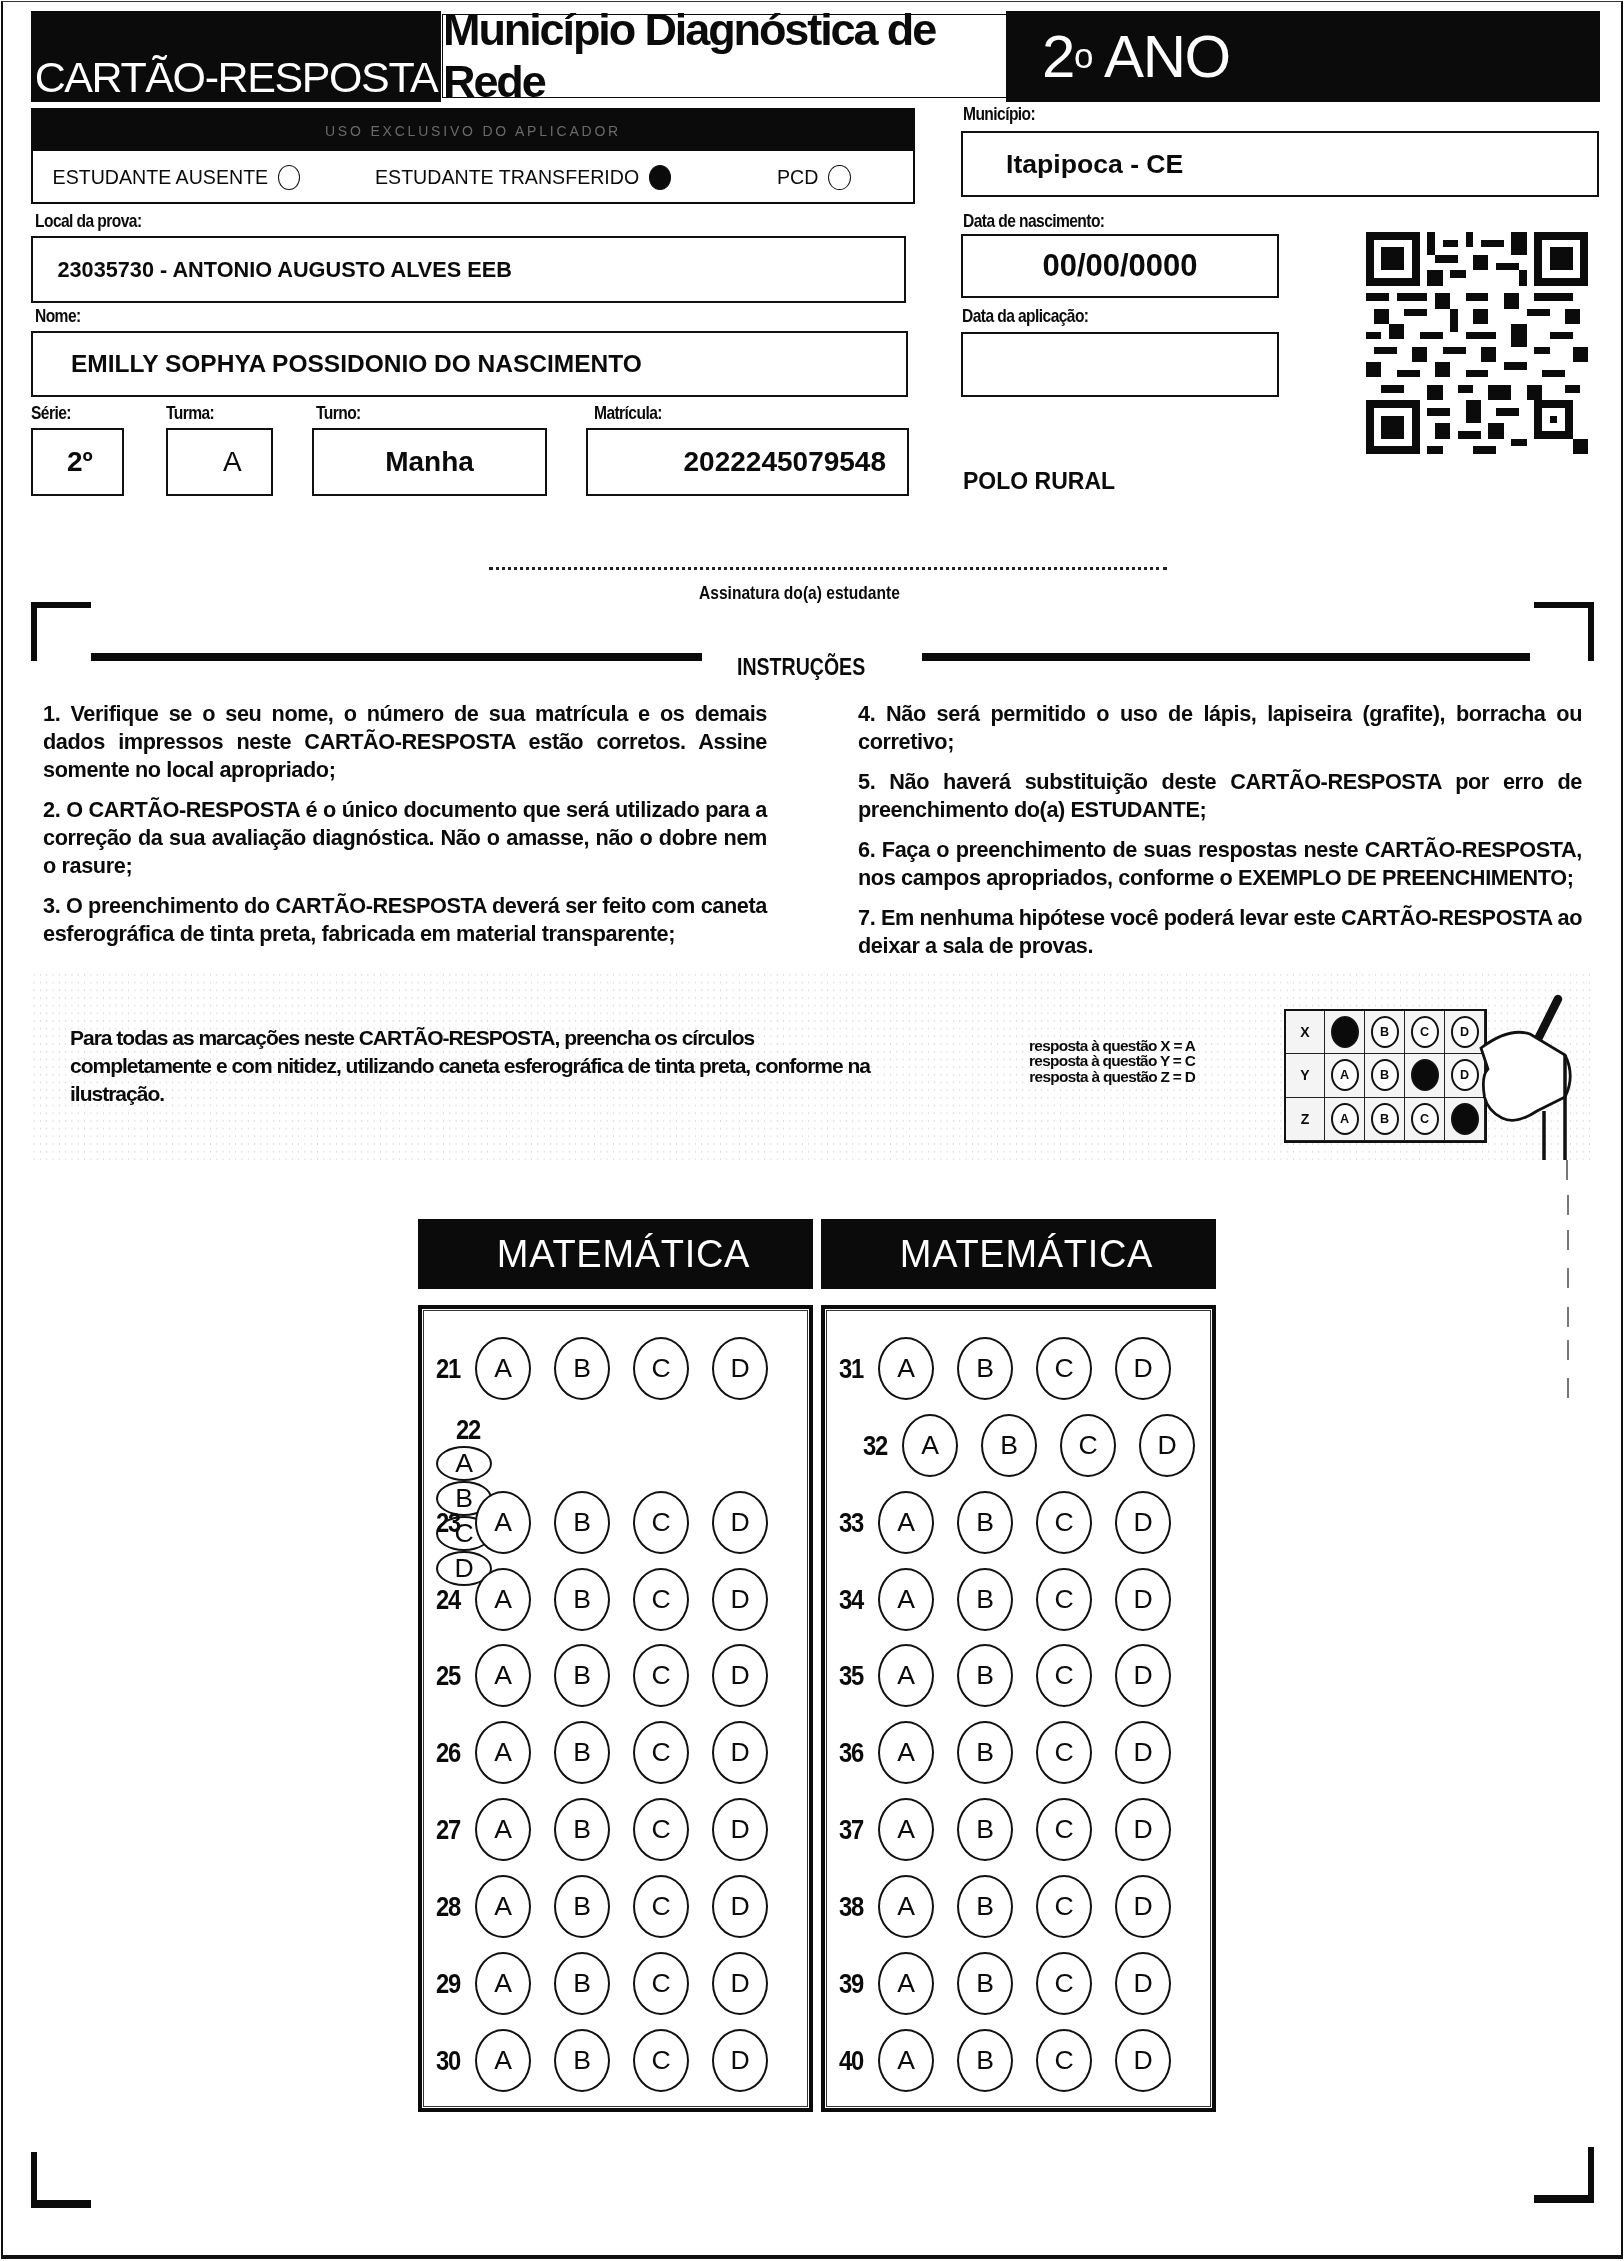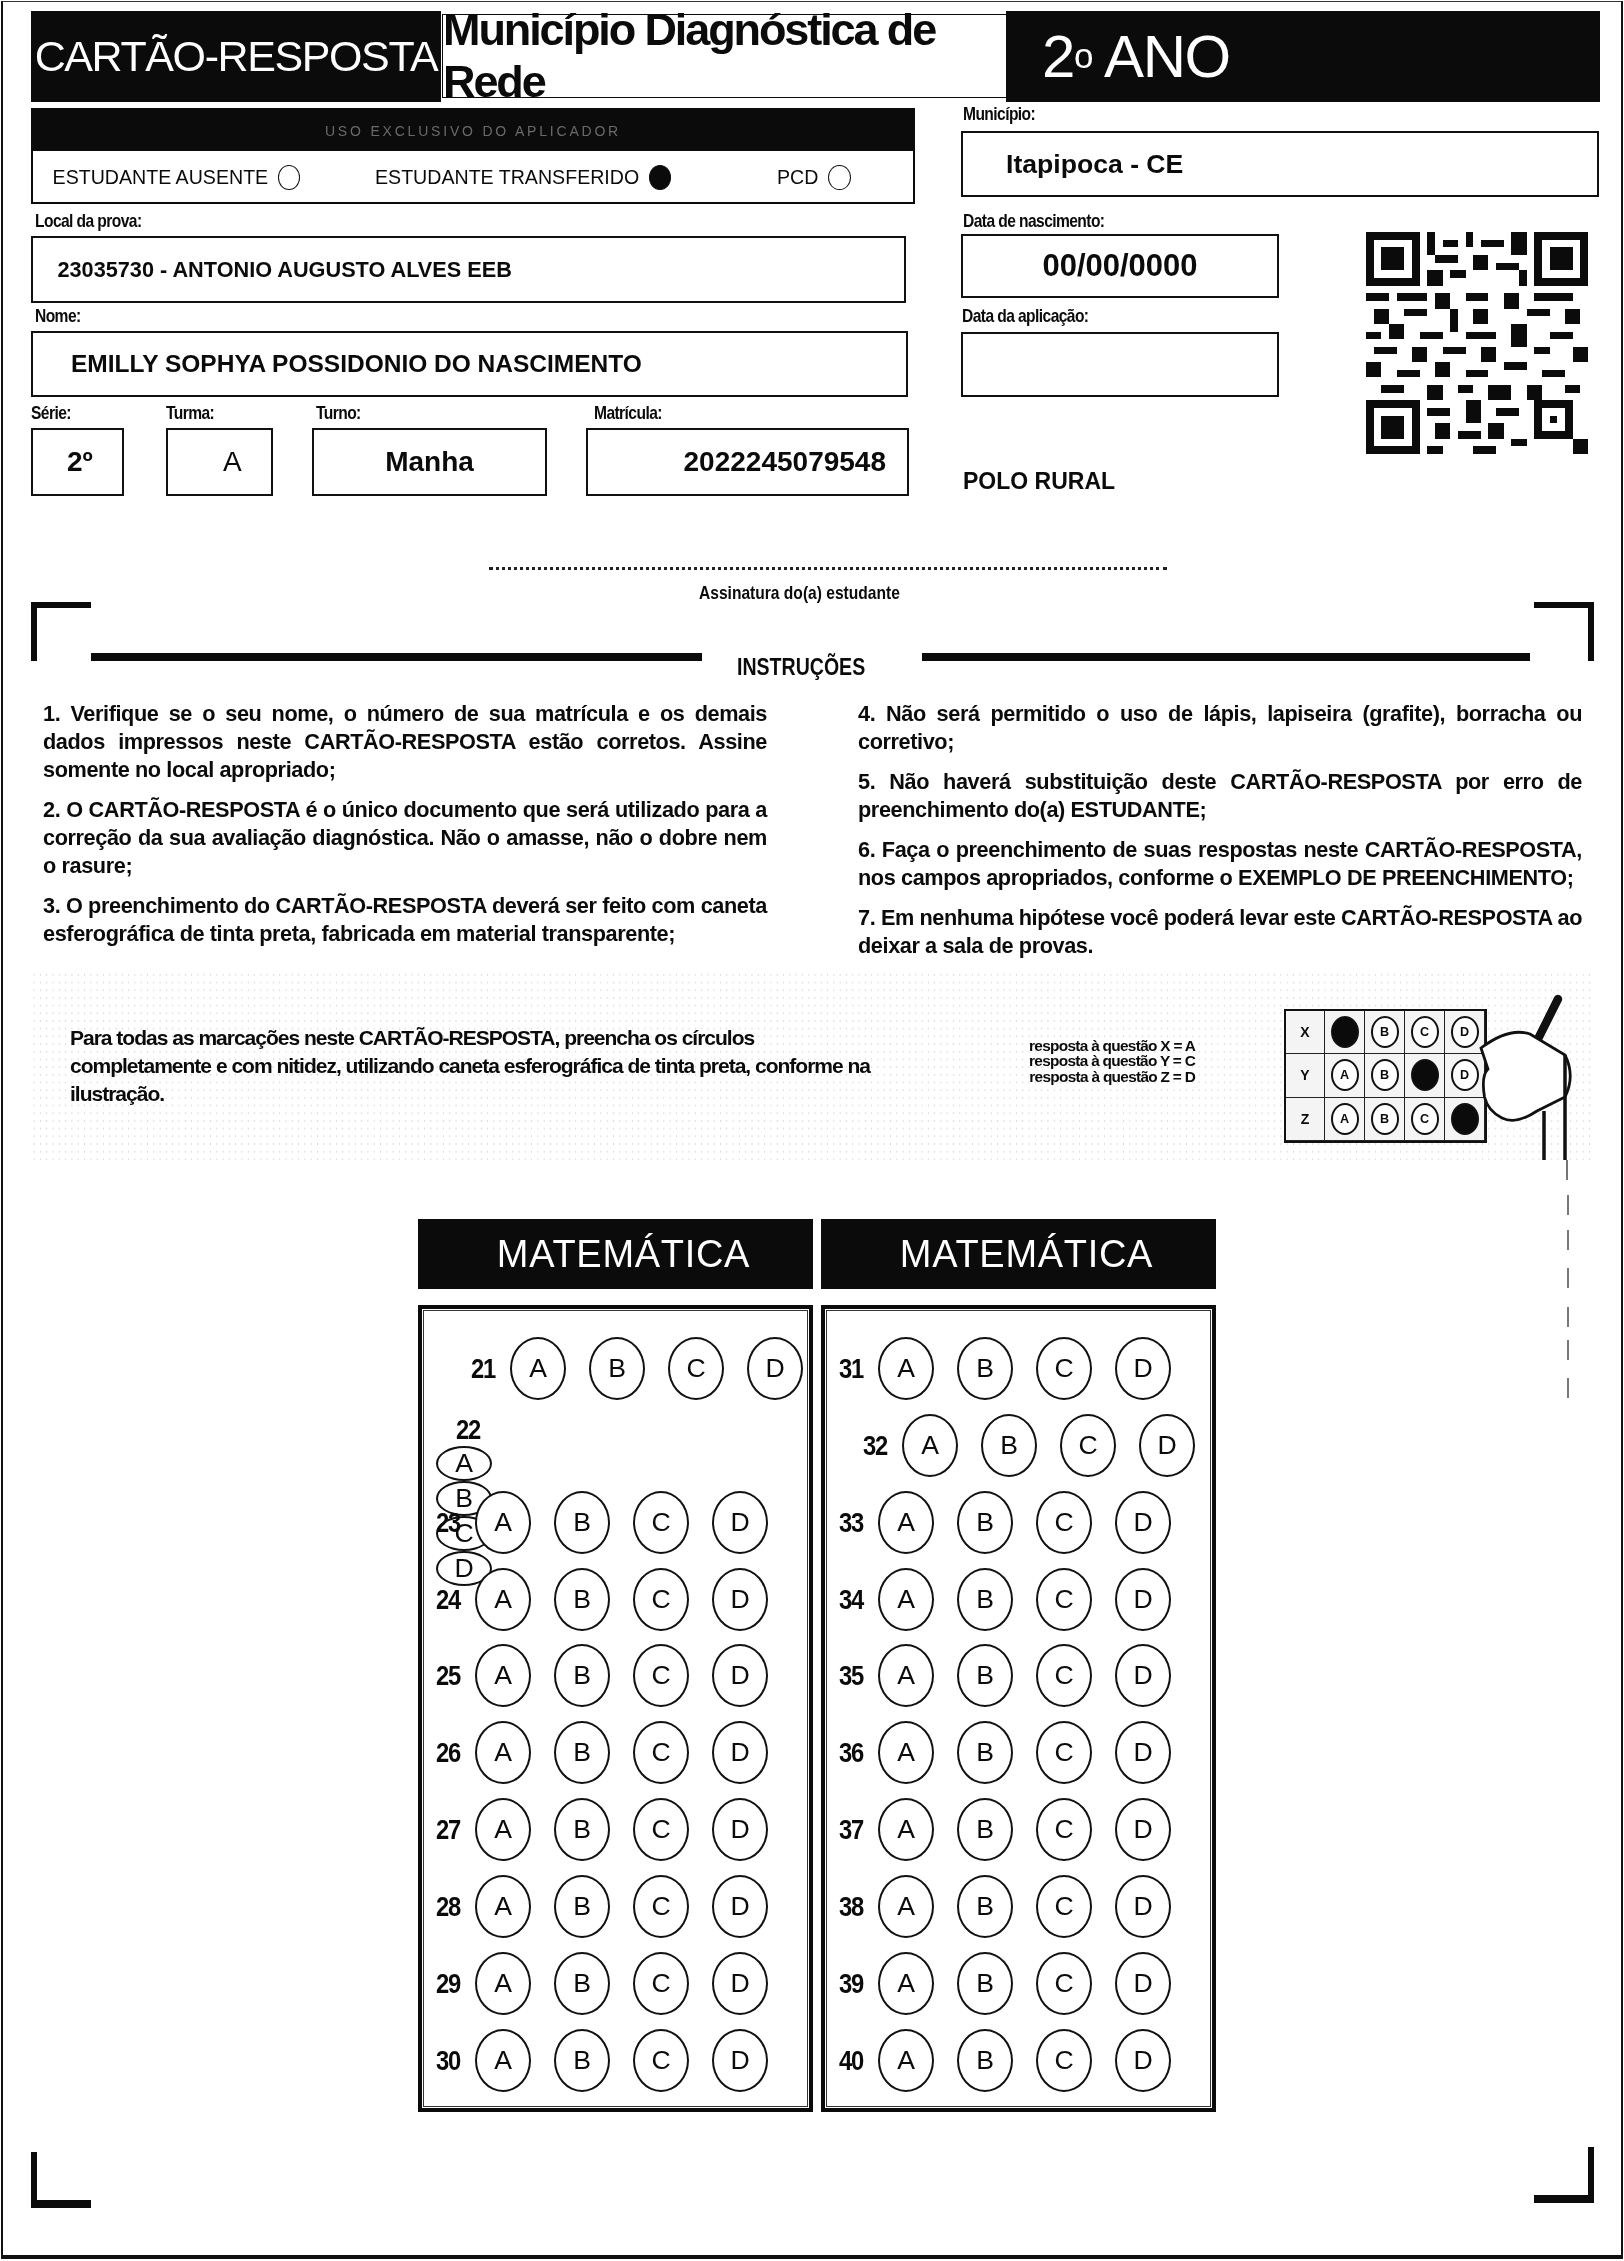--- a/index.html
+++ b/index.html
@@ -2,21 +2,21 @@
 <html style="font-size:11.2px"><head>
 <meta charset="utf-8">
 <style>
   * { box-sizing: border-box; margin: 0; padding: 0; }
   html, body { width: 1625px; height: 2261px; background: #ffffff; overflow: hidden; }
   body { position: relative; font-family: "Liberation Sans", "DejaVu Sans", sans-serif; color: #0b0b0b; }
   .abs { position: absolute; }
   .page-border { left: 1.4px; top: 1.4px; width: 1622px; height: 2258px; border-left: 2.1px solid #111; border-right: 2.8px solid #111; border-bottom: 4.2px solid #111; border-top: 1.4px solid #333; }
 
   
-  .hdr-left { left: 31px; top: 10.5px; width: 410px; height: 91px; background: #0b0b0b; color: #fff; display: flex; align-items: center; justify-content: center; font-family: "Liberation Sans", sans-serif; font-size: 43px; letter-spacing: -1.4px; transform-origin: left; }
+  .hdr-left { left: 31px; top: 10.5px; width: 410px; height: 91px; background: #0b0b0b; color: #fff; display: flex; align-items: flex-end; justify-content: center; font-family: "Liberation Sans", sans-serif; font-size: 43px; letter-spacing: -1.4px; transform-origin: left; }
   .hdr-mid { left: 442px; top: 14px; width: 565px; height: 84px; background: #fff; border: 1.4px solid #0b0b0b; display: flex; align-items: center; justify-content: center; font-size: 45px; font-weight: bold; letter-spacing: -2.1px; }
   .hdr-right { left: 1006px; top: 10.5px; width: 594px; height: 91px; background: #0b0b0b; color: #fff; display: flex; align-items: center; padding-left: 36px; font-size: 60px; letter-spacing: -1.4px; }
   .hdr-right sup { font-size: 35px; vertical-align: 19.6px; }
 
   
   .aplic { left: 31px; top: 108px; width: 884px; height: 96px; border: 2.1px solid #0b0b0b; }
   .aplic-bar { left: 0; top: 0; width: 100%; height: 41px; background: #0b0b0b; color: #6a6a6a; font-size: 14px; letter-spacing: 2.8px; display: flex; align-items: center; justify-content: center; }
   .aplic-row { left: 0; top: 41px; width: 100%; height: 53px; display: flex; align-items: center; font-size: 19.6px; }
   .opt { position: absolute; display: flex; align-items: center; gap: 9.8px; }
   .bubble { width: 22.4px; height: 25px; border: 1.4px solid #111; border-radius: 50%; display: inline-block; }
@@ -291,21 +291,21 @@
   <path d="M30 80 Q70 50 100 60 L150 90 Q165 120 150 150 L110 170 Q80 190 60 180 Q40 170 35 150 Q30 120 40 110 Z" fill="#fff" stroke="#111" stroke-width="4"></path>
   <path d="M150 90 L150 240 M120 170 L120 240" stroke="#111" stroke-width="5"></path>
 </svg>
 
 <div class="abs subj" style="left:418px;">MATEMÁTICA</div>
 <div class="abs subj" style="left:821px;">MATEMÁTICA</div>
 
 <div class="abs grid" style="left:418px;">
   <div class="grid-inner"></div>
   <div id="grid-0">
-      <div class="qrow" style="top: 28px; margin-left: 35px;">
+      <div class="qrow" style="top: 28px;">
         <span class="qnum">21</span>
         <span class="ans">A</span>
         <span class="ans">B</span>
         <span class="ans">C</span>
         <span class="ans">D</span>
       </div>
       <div class="qrow" style="top: 105px; flex-direction: column;">
         <span class="qnum">22</span>
         <span class="ans">A</span>
         <span class="ans">B</span>

